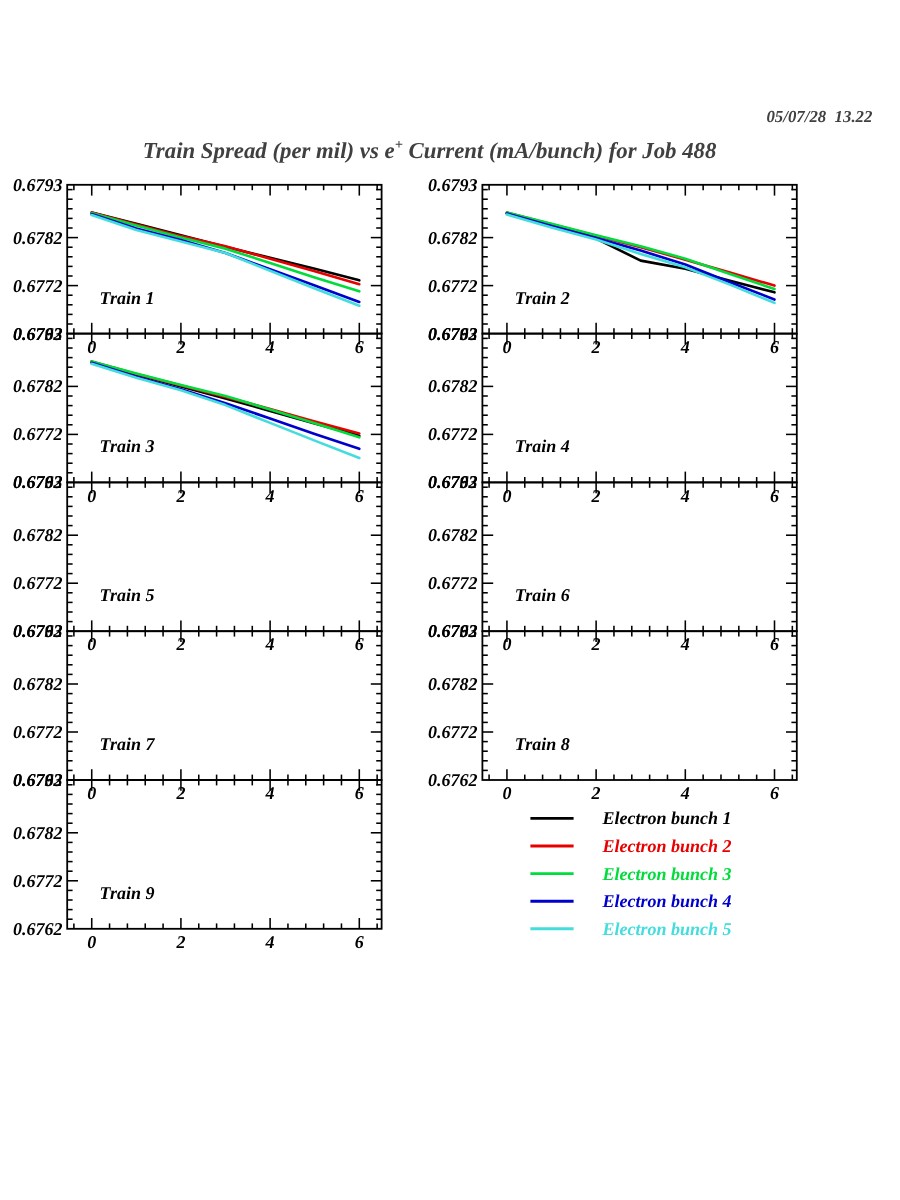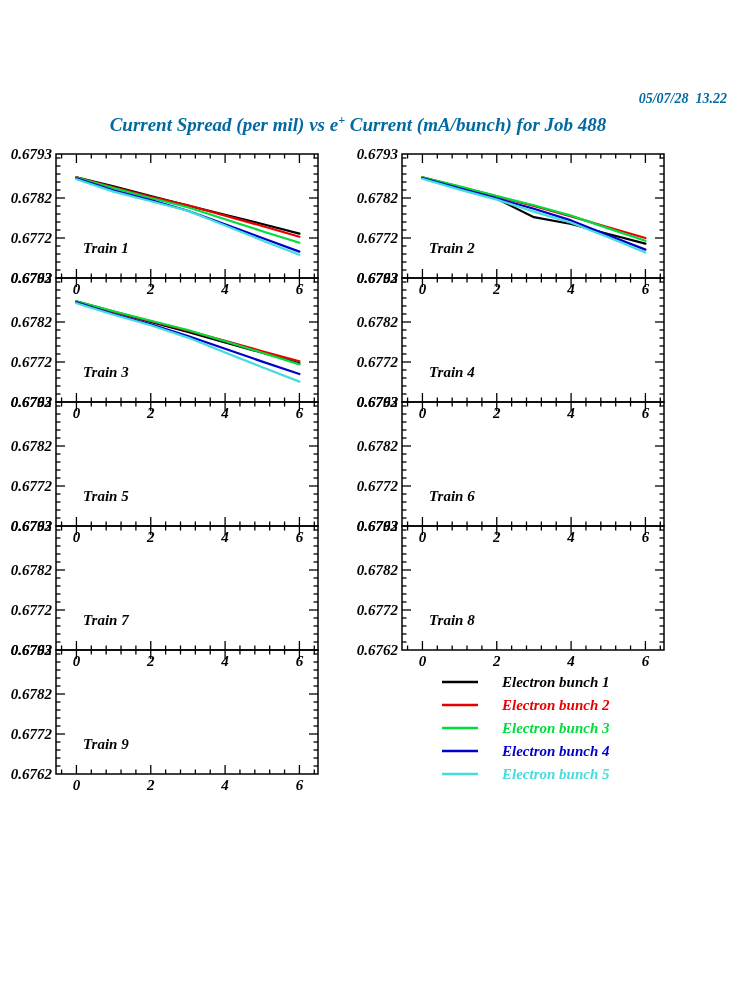--- a/index.html
+++ b/index.html
@@ -1,33 +1,33 @@
 <!DOCTYPE html>
 <html><head>
 <meta charset="utf-8">
 <style>
   html,body{margin:0;padding:0;background:#ffffff;}
   .page{position:relative;width:750px;height:1000px;background:#ffffff;overflow:hidden;
-        font-family:"Liberation Serif","DejaVu Serif",serif;color:#0369a1;}
+        font-family:"Liberation Serif","DejaVu Serif",serif;color:#404040;}
   .datestamp{position:absolute;top:91px;right:23px;
              font:italic bold 14px "Liberation Serif","DejaVu Serif",serif;white-space:pre;}
   .title{position:absolute;top:113px;left:0;width:716px;text-align:center;
          font:italic bold 19px "Liberation Serif","DejaVu Serif",serif;white-space:pre;}
   .title sup{font-size:12px;}
   svg text{font-family:"Liberation Serif","DejaVu Serif",serif;font-style:italic;font-weight:bold;}
   .tick-label{font-size:15px;fill:#000;}
   .train-label{font-size:15px;fill:#000;}
   .legend-label{font-size:15px;}
 </style>
 </head>
 <body>
 
 <div class="page">
   <div class="datestamp">05/07/28  13.22</div>
-  <div class="title"><span>Current Spread (per mil) vs e</span><sup>+</sup><span> Current (mA/bunch) for Job 488</span></div>
+  <div class="title"><span>Train Spread (per mil) vs e</span><sup>+</sup><span> Current (mA/bunch) for Job 488</span></div>
   <svg id="plot-svg" width="750" height="1000" viewBox="0 0 750 1000" xmlns="http://www.w3.org/2000/svg">
       <g>
         <rect x="56" y="154" width="262" height="124" fill="none" stroke="#000" stroke-width="1.5"></rect>
         <line x1="61.57446808510638" y1="278" x2="61.57446808510638" y2="273.5" stroke="#000" stroke-width="1.3"></line>
         <line x1="61.57446808510638" y1="154" x2="61.57446808510638" y2="158.5" stroke="#000" stroke-width="1.3"></line>
         <line x1="91.3049645390071" y1="278" x2="91.3049645390071" y2="273.5" stroke="#000" stroke-width="1.3"></line>
         <line x1="91.3049645390071" y1="154" x2="91.3049645390071" y2="158.5" stroke="#000" stroke-width="1.3"></line>
         <line x1="106.17021276595744" y1="278" x2="106.17021276595744" y2="273.5" stroke="#000" stroke-width="1.3"></line>
         <line x1="106.17021276595744" y1="154" x2="106.17021276595744" y2="158.5" stroke="#000" stroke-width="1.3"></line>
         <line x1="121.03546099290782" y1="278" x2="121.03546099290782" y2="273.5" stroke="#000" stroke-width="1.3"></line>

